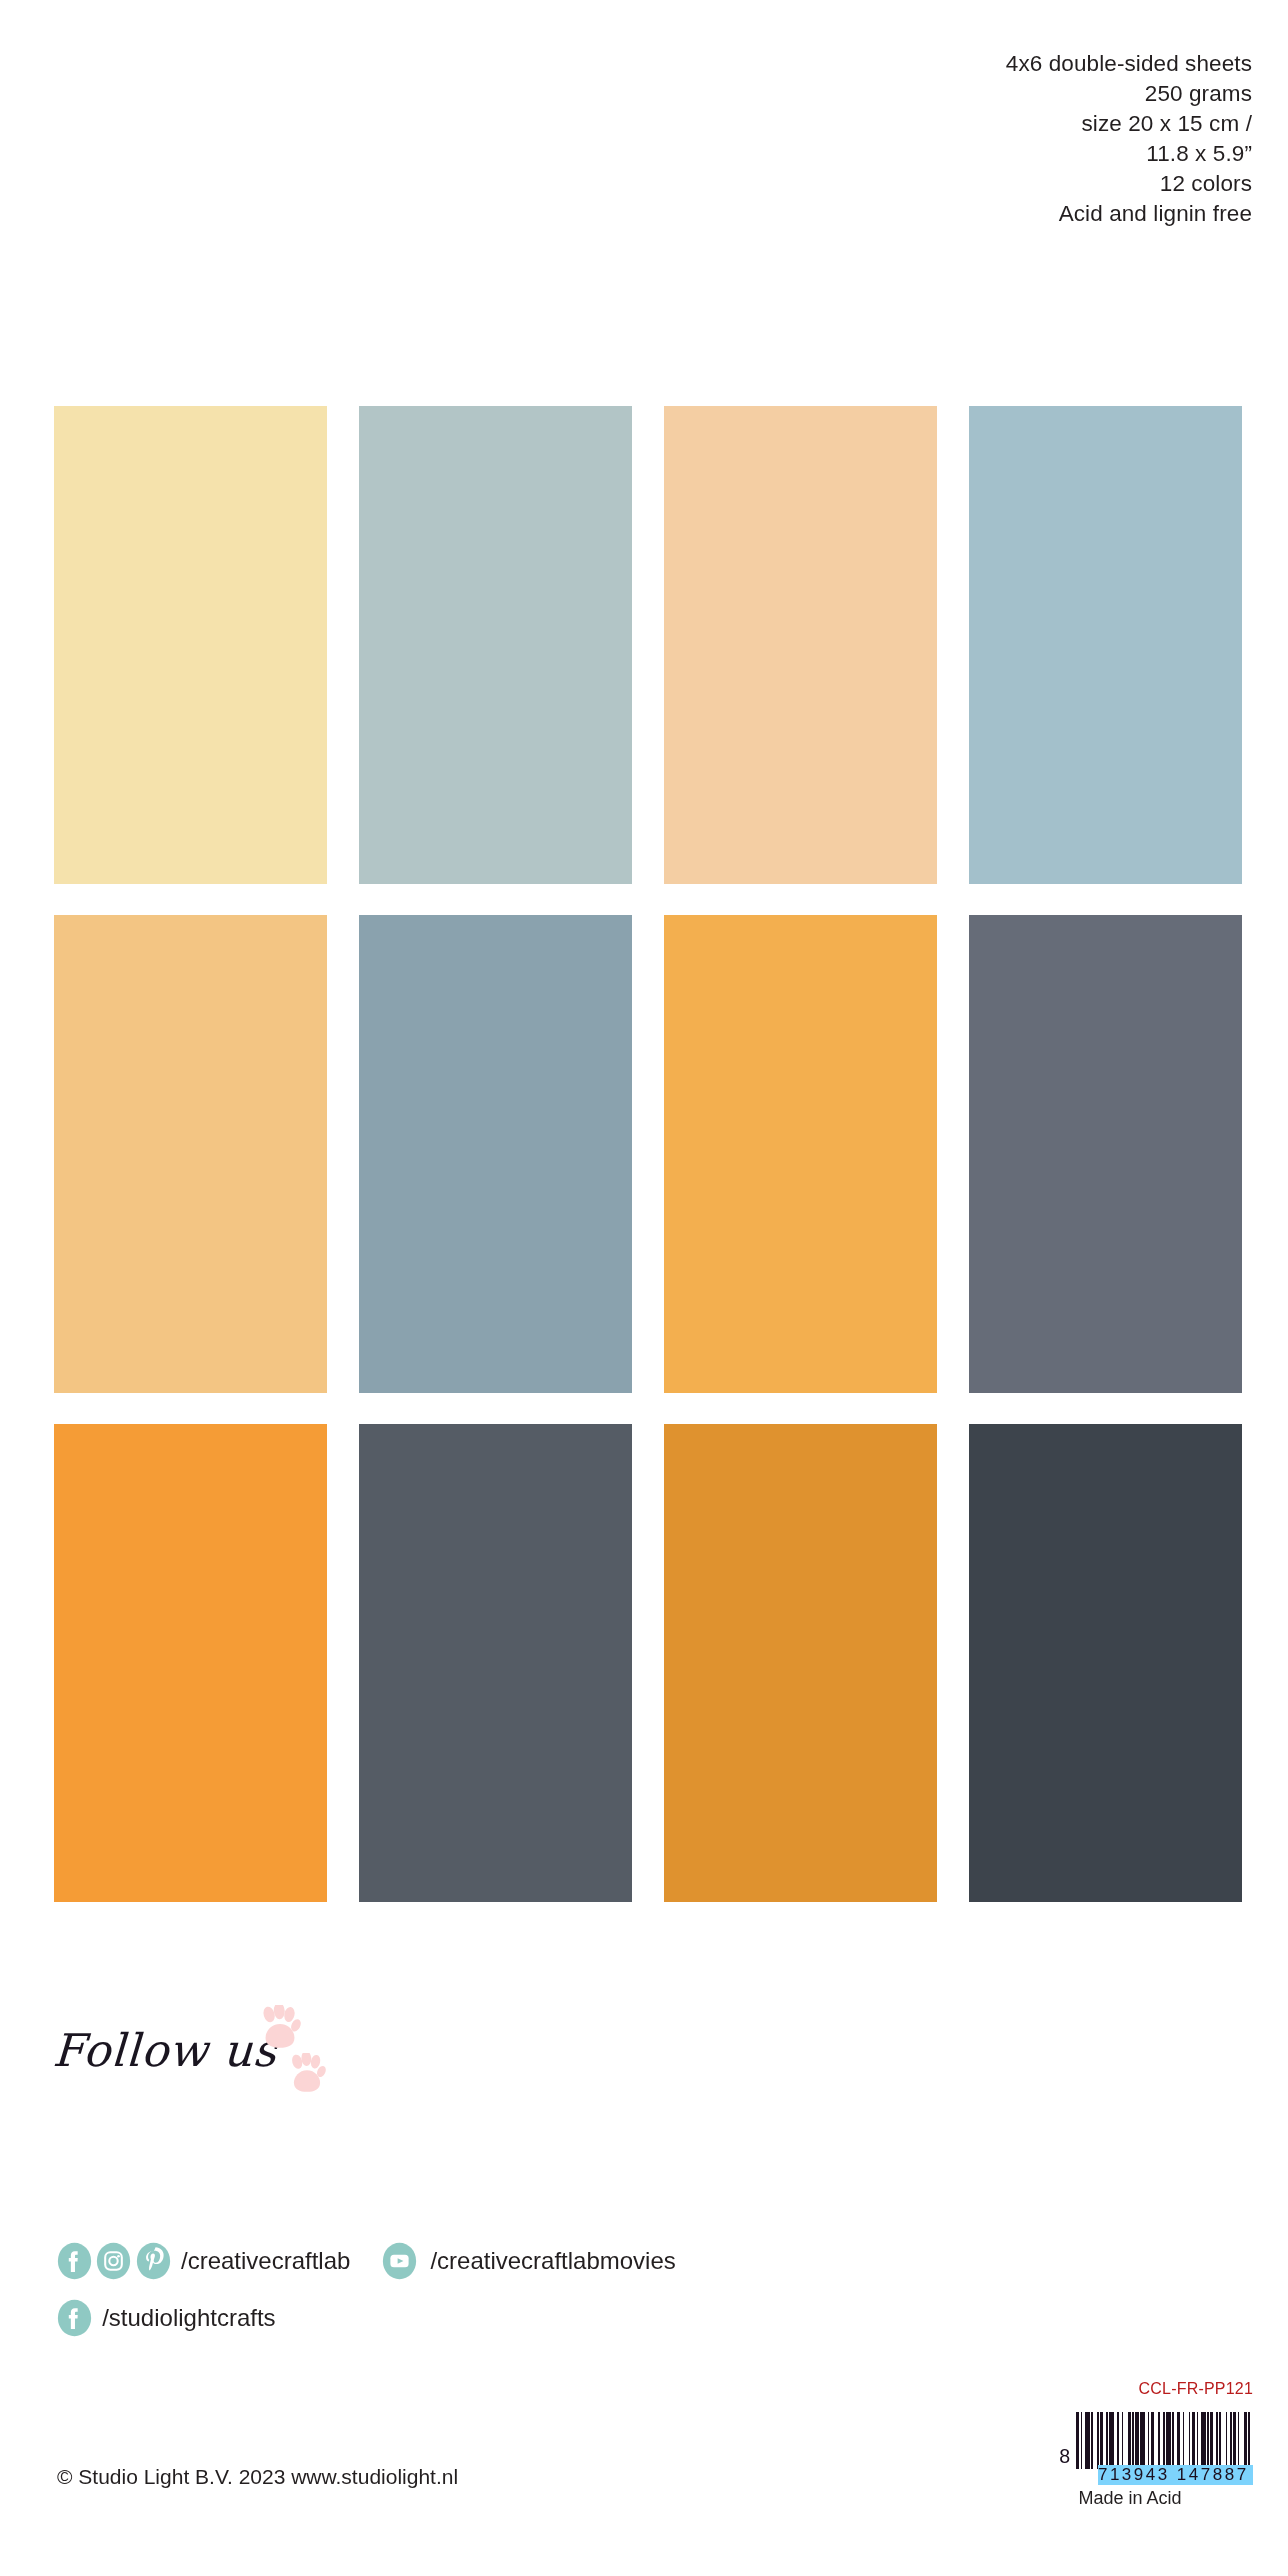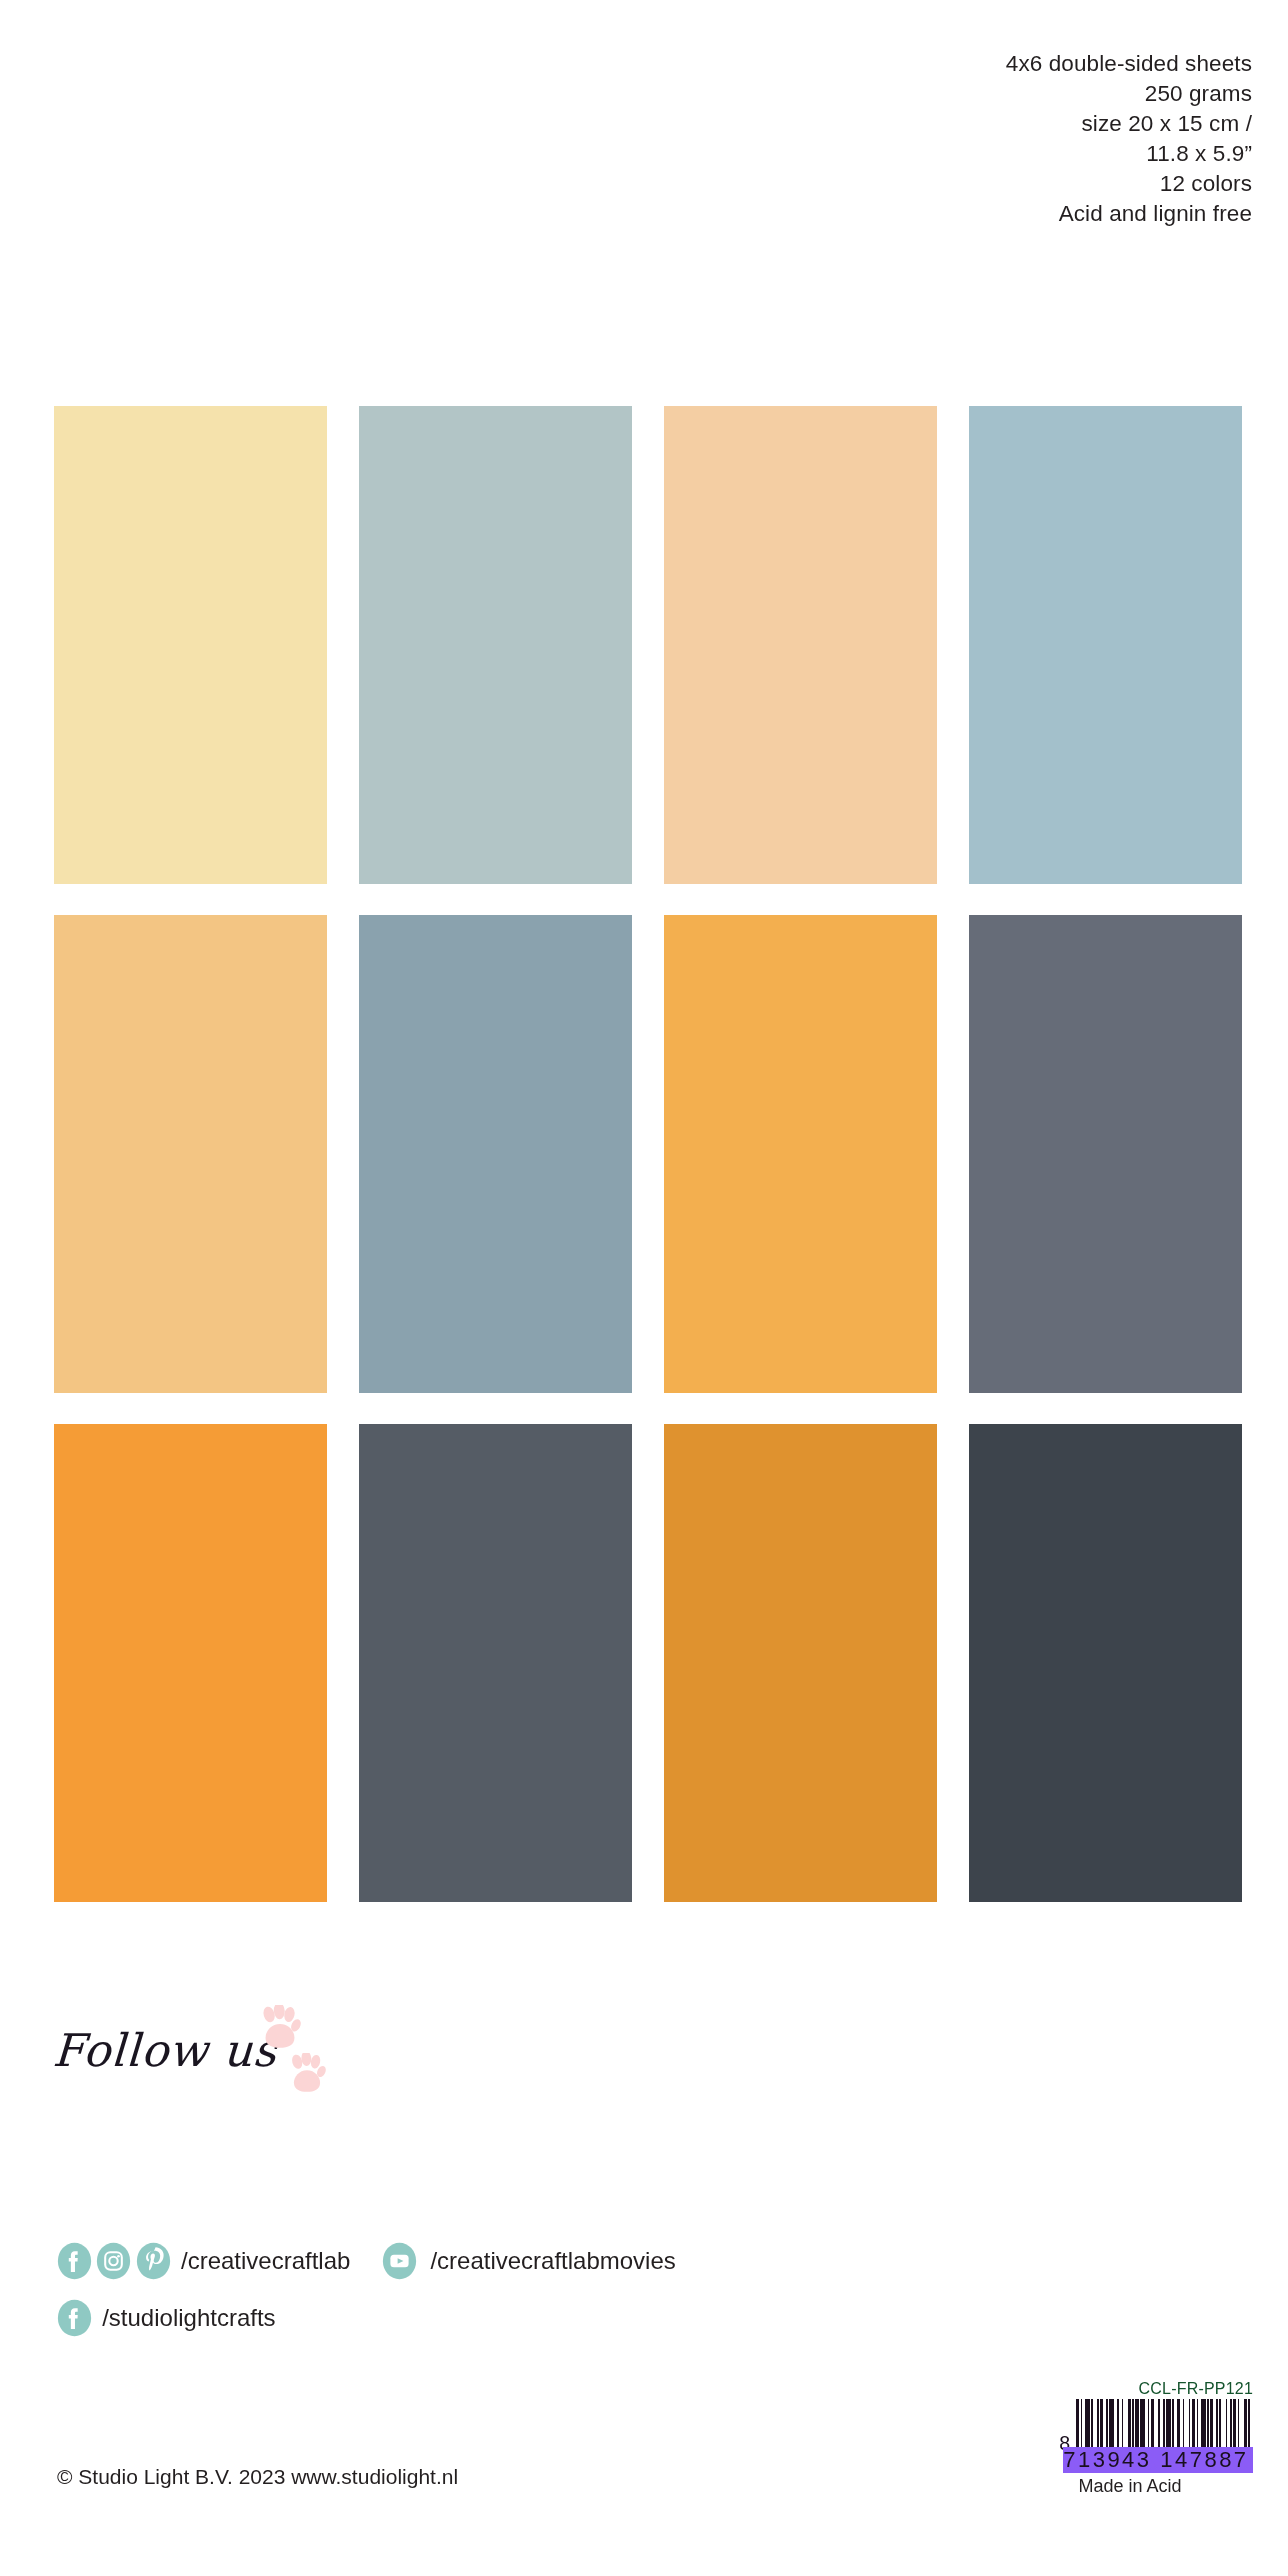--- a/index.html
+++ b/index.html
@@ -142,23 +142,23 @@
     position: absolute;
     right: 35px;
     top: 2380px;
     width: 233px;
     text-align: center;
   }
   .sku {
     font-family: "Liberation Sans", sans-serif;
     font-weight: 300;
     font-size: 16px;
-    color: #14532d;
+    color: #b91c1c;
     text-align: right;
-    margin-bottom: 1px;
+    margin-bottom: 14px;
     letter-spacing: 0.2px;
   }
   .barcode-row {
     display: flex;
     align-items: flex-end;
     justify-content: flex-end;
   }
   .ean-lead {
     font-family: "Liberation Sans", sans-serif;
     font-size: 19.6px;
@@ -167,27 +167,27 @@
     margin-bottom: 0.7px;
   }
   .bars {
     display: flex;
     align-items: flex-end;
     height: 57px;
   }
   .bars i { display: block; background: #1a0f1e; height: 100%; }
   .ean-digits {
     font-family: "Liberation Sans", sans-serif;
-    font-size: 22px;
+    font-size: 17px;
     color: #1a0f1e;
     letter-spacing: 2.5px;
     text-align: right;
     margin-top: -15.3px;
     padding-right: 4.4px;
-    background: #8b5cf6;
+    background: #7dd3fc;
     display: inline-block;
     position: relative;
     z-index: 2;
   }
   .digits-wrap { text-align: right; }
   .made-in {
     font-family: "Liberation Sans", sans-serif;
     font-weight: 300;
     font-size: 18px;
     color: #231f20;

